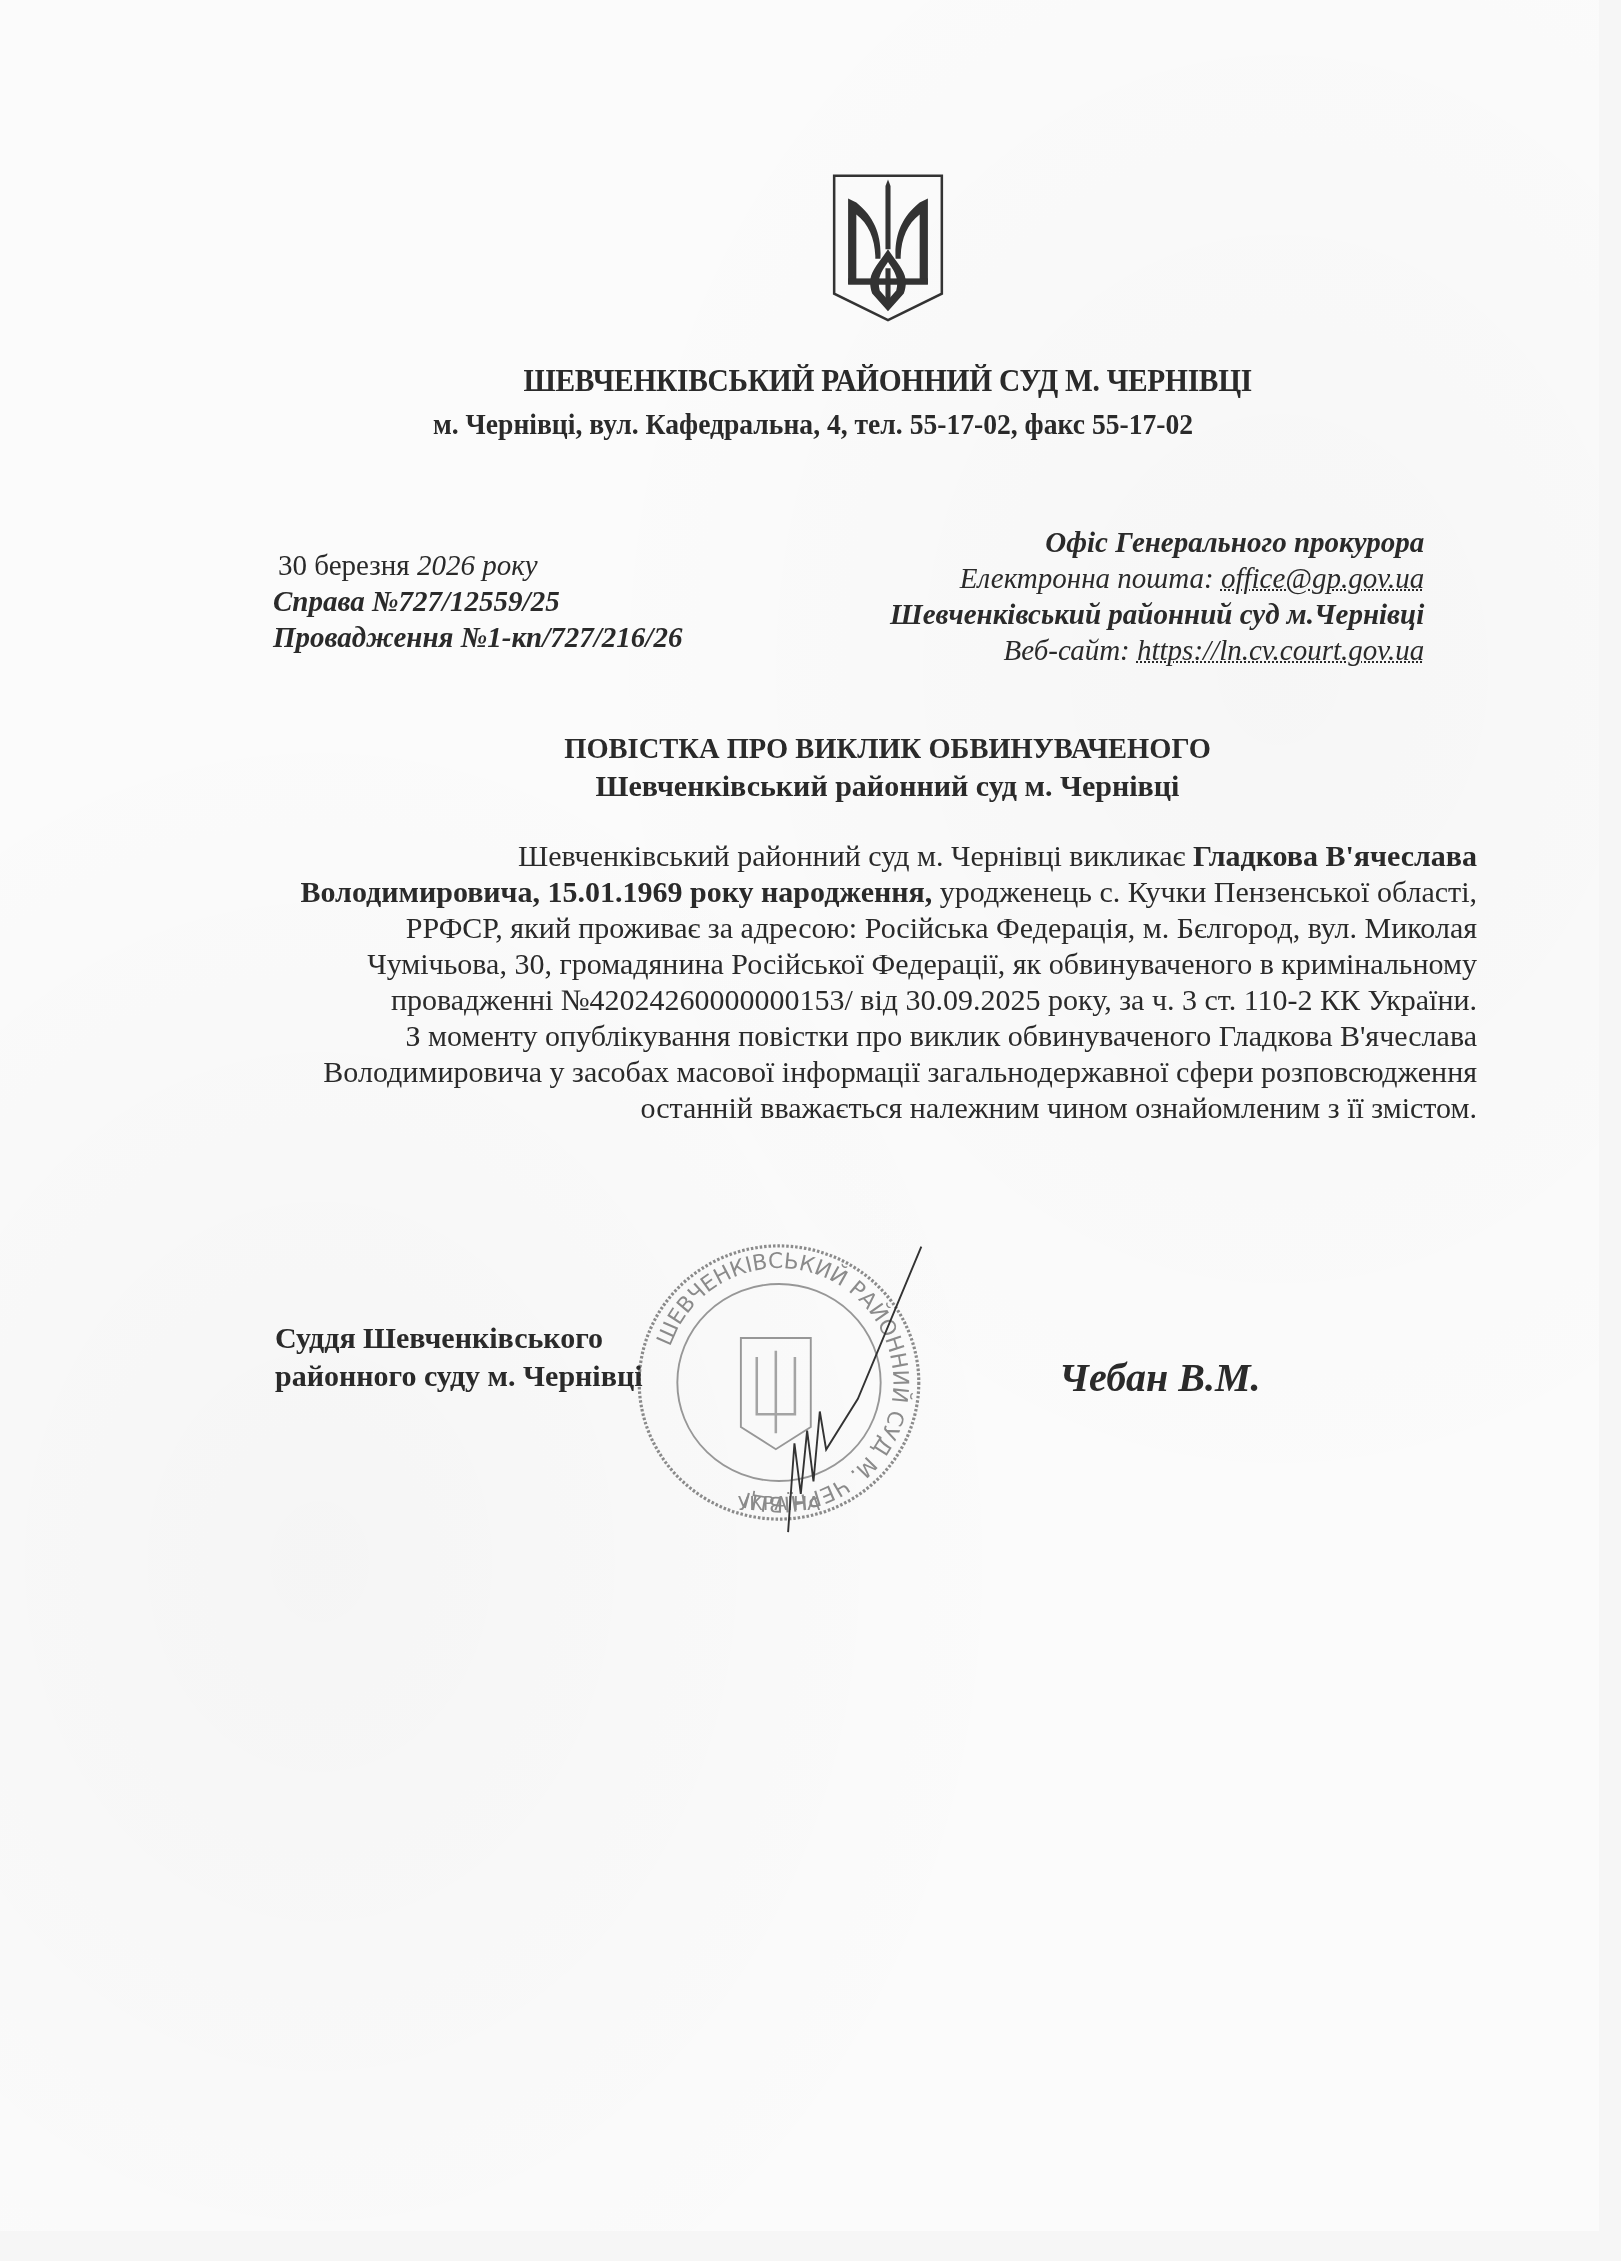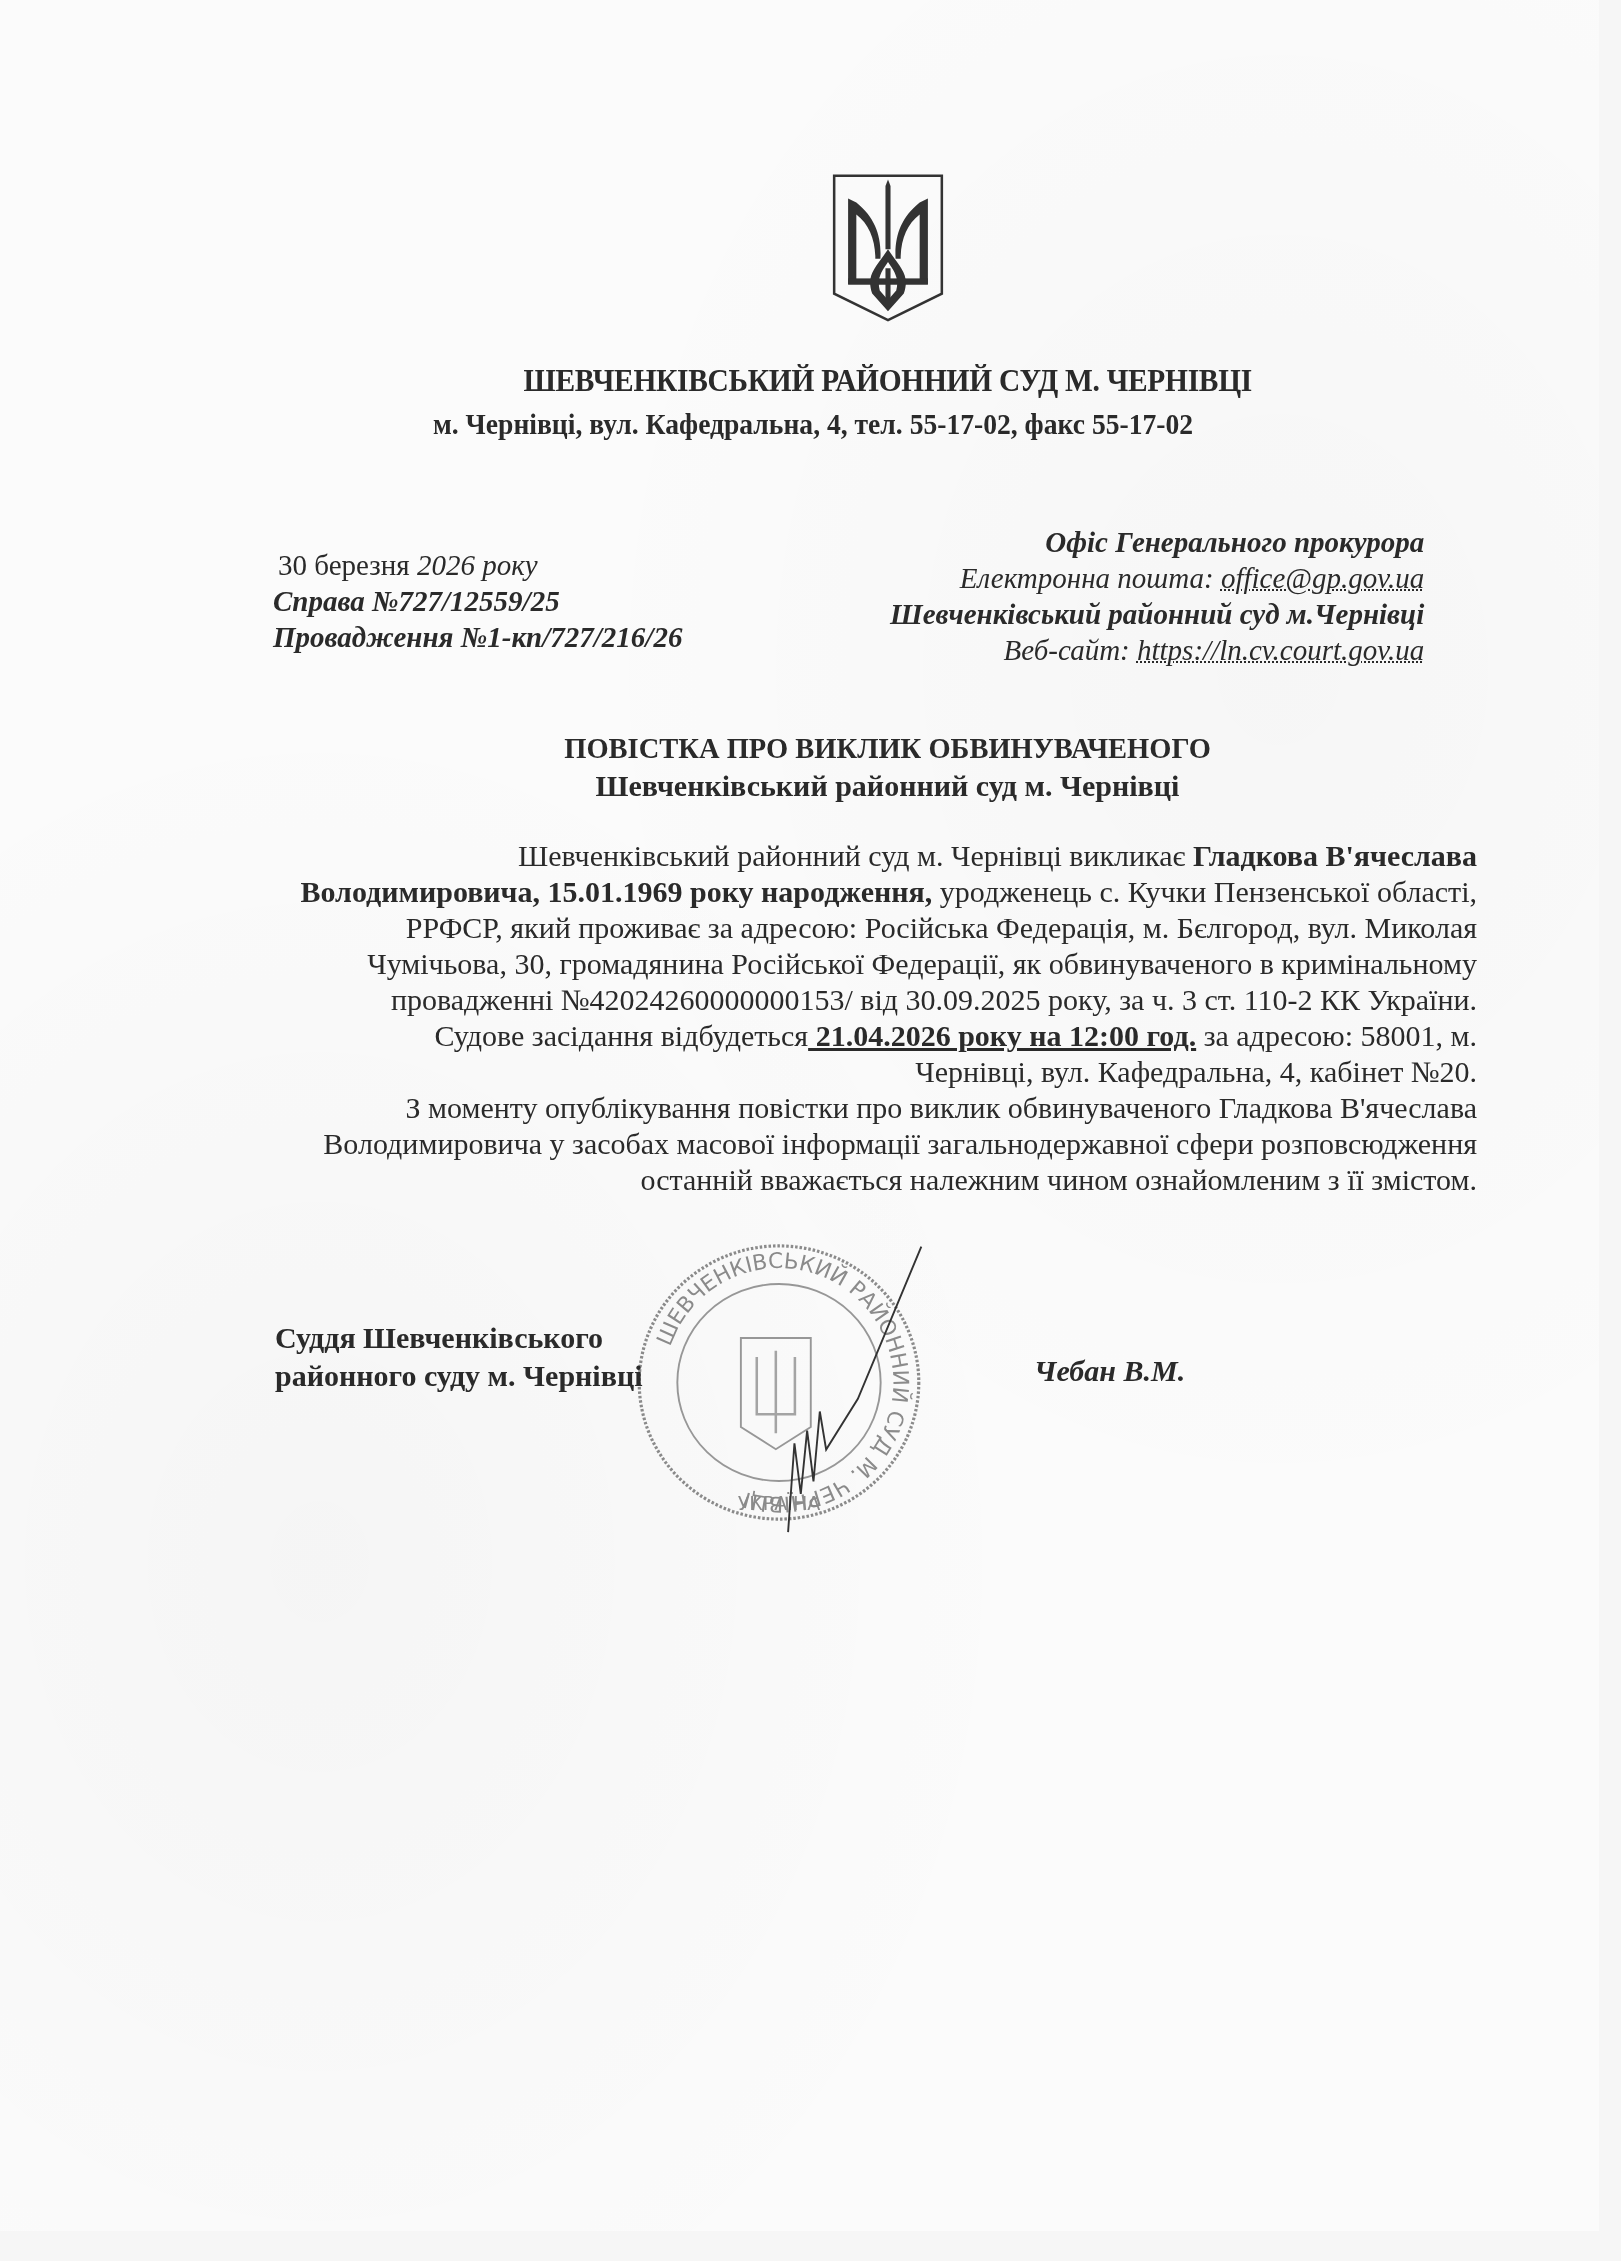--- a/index.html
+++ b/index.html
@@ -64,21 +64,21 @@
     left: 275px; width: 1202px; top: 838px;
     font-size: 30px; line-height: 36px;
     text-align: right;
   }
   .body-text p { margin: 0; }
   .indent { display: inline-block; width: 70px; }
   .indent2 { display: inline-block; width: 86px; }
   .hl { font-weight: bold; text-decoration: underline; text-decoration-thickness: 2.5px; }
 
   .judge-left { left: 275px; top: 1319px; font-size: 30px; line-height: 38px; font-weight: bold; }
-  .judge-right { left: 1034px; top: 1354px; font-size: 30px; font-style: italic; font-weight: bold; }
+  .judge-right { left: 1059px; top: 1354px; font-size: 40px; font-style: italic; font-weight: bold; }
 
   .stamp { left: 620px; top: 1230px; width: 318px; height: 305px; opacity: 0.75; }
   .sig { left: 731px; top: 1240px; width: 203px; height: 305px; }
 </style>
 </head>
 <body>
 
 <div class="page">
 
   <svg class="abs coat" viewBox="0 0 180 236">
@@ -115,21 +115,20 @@
       <span>Веб-сайт:</span>
       <a class="link">https://ln.cv.court.gov.ua</a>
     </div>
   </div>
 
   <div class="abs doc-title"><span>ПОВІСТКА ПРО ВИКЛИК ОБВИНУВАЧЕНОГО</span></div>
   <div class="abs doc-subtitle"><span>Шевченківський районний суд м. Чернівці</span></div>
 
   <div class="abs body-text">
     <p><span class="indent"></span><span>Шевченківський районний суд м. Чернівці викликає</span> <b>Гладкова В'ячеслава Володимировича, 15.01.1969 року народження,</b> <span>уродженець с. Кучки Пензенської області, РРФСР, який проживає за адресою: Російська Федерація, м. Бєлгород, вул. Миколая Чумічьова, 30, громадянина Російської Федерації, як обвинуваченого в кримінальному провадженні №42024260000000153/ від 30.09.2025 року, за ч. 3 ст. 110-2 КК України.</span></p>
-    <p><span class="indent2"></span><span>Судове засідання відбудеться</span><span class="hl"> 21.04.2026 року на 12:00 год.</span> <span>за адресою: 58001, м. Чернівці, вул. Кафедральна, 4, кабінет №20.</span></p>
     <p><span class="indent"></span><span>З моменту опублікування повістки про виклик обвинуваченого Гладкова В'ячеслава Володимировича у засобах масової інформації загальнодержавної сфери розповсюдження останній вважається належним чином ознайомленим з її змістом.</span></p>
   </div>
 
   <svg class="abs stamp" viewBox="0 0 500 480">
     <defs>
       <path id="outerArc" d="M 70 240 A 180 180 0 1 1 430 240 A 180 180 0 1 1 70 240"></path>
     </defs>
     <ellipse cx="250" cy="240" rx="220" ry="215" fill="none" stroke="#666" stroke-width="5" stroke-dasharray="4 3"></ellipse>
     <ellipse cx="250" cy="240" rx="160" ry="155" fill="none" stroke="#777" stroke-width="3"></ellipse>
     <text font-family="DejaVu Sans, sans-serif" font-size="34" fill="#666">

